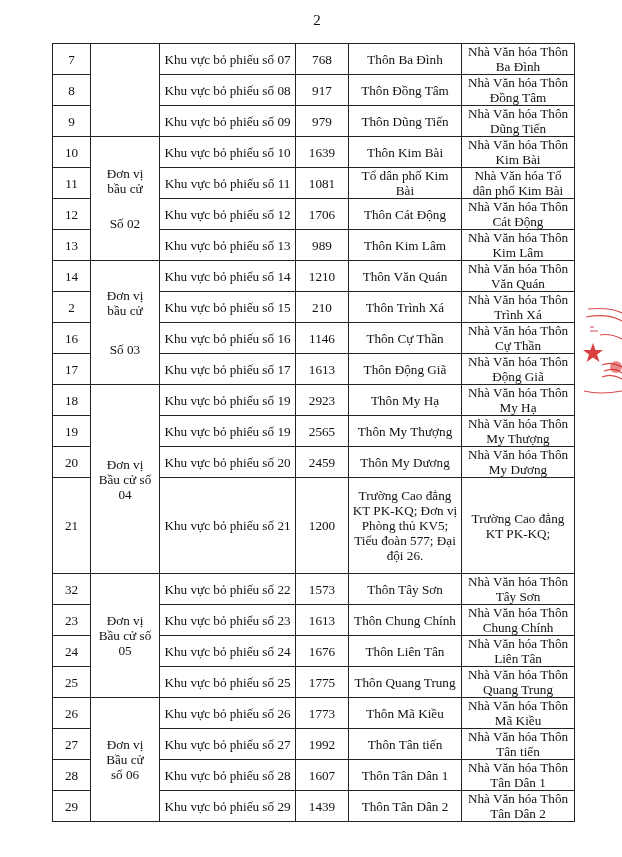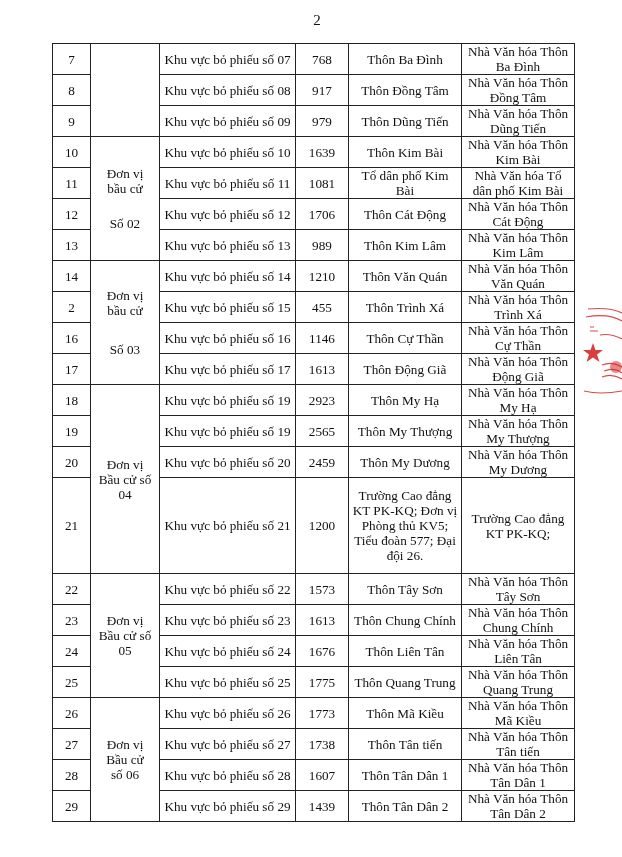--- a/index.html
+++ b/index.html
@@ -101,21 +101,21 @@
           <div style="margin-top: 24px;">Số 03</div>
         </td>
         <td class="area">Khu vực bỏ phiếu số 14</td>
         <td class="voters">1210</td>
         <td class="village">Thôn Văn Quán</td>
         <td class="place">Nhà Văn hóa Thôn Văn Quán</td>
       </tr>
       <tr class="r">
         <td class="stt">2</td>
         <td class="area">Khu vực bỏ phiếu số 15</td>
-        <td class="voters">455</td>
+        <td class="voters">210</td>
         <td class="village">Thôn Trình Xá</td>
         <td class="place">Nhà Văn hóa Thôn Trình Xá</td>
       </tr>
       <tr class="r">
         <td class="stt">16</td>
         <td class="area">Khu vực bỏ phiếu số 16</td>
         <td class="voters">1146</td>
         <td class="village">Thôn Cự Thần</td>
         <td class="place">Nhà Văn hóa Thôn Cự Thần</td>
       </tr>
@@ -153,21 +153,21 @@
         <td class="place">Nhà Văn hóa Thôn My Dương</td>
       </tr>
       <tr class="r r-tall">
         <td class="stt">21</td>
         <td class="area">Khu vực bỏ phiếu số 21</td>
         <td class="voters">1200</td>
         <td class="village">Trường Cao đẳng KT PK-KQ; Đơn vị Phòng thủ KV5; Tiểu đoàn 577; Đại đội 26.</td>
         <td class="place">Trường Cao đẳng KT PK-KQ;</td>
       </tr>
       <tr class="r">
-        <td class="stt">22</td>
+        <td class="stt">32</td>
         <td class="unit" rowspan="4">
           <div>Đơn vị</div>
           <div>Bầu cử số</div>
           <div>05</div>
         </td>
         <td class="area">Khu vực bỏ phiếu số 22</td>
         <td class="voters">1573</td>
         <td class="village">Thôn Tây Sơn</td>
         <td class="place">Nhà Văn hóa Thôn Tây Sơn</td>
       </tr>
@@ -200,21 +200,21 @@
           <div>số 06</div>
         </td>
         <td class="area">Khu vực bỏ phiếu số 26</td>
         <td class="voters">1773</td>
         <td class="village">Thôn Mã Kiều</td>
         <td class="place">Nhà Văn hóa Thôn Mã Kiều</td>
       </tr>
       <tr class="r">
         <td class="stt">27</td>
         <td class="area">Khu vực bỏ phiếu số 27</td>
-        <td class="voters">1738</td>
+        <td class="voters">1992</td>
         <td class="village">Thôn Tân tiến</td>
         <td class="place">Nhà Văn hóa Thôn Tân tiến</td>
       </tr>
       <tr class="r">
         <td class="stt">28</td>
         <td class="area">Khu vực bỏ phiếu số 28</td>
         <td class="voters">1607</td>
         <td class="village">Thôn Tân Dân 1</td>
         <td class="place">Nhà Văn hóa Thôn Tân Dân 1</td>
       </tr>

